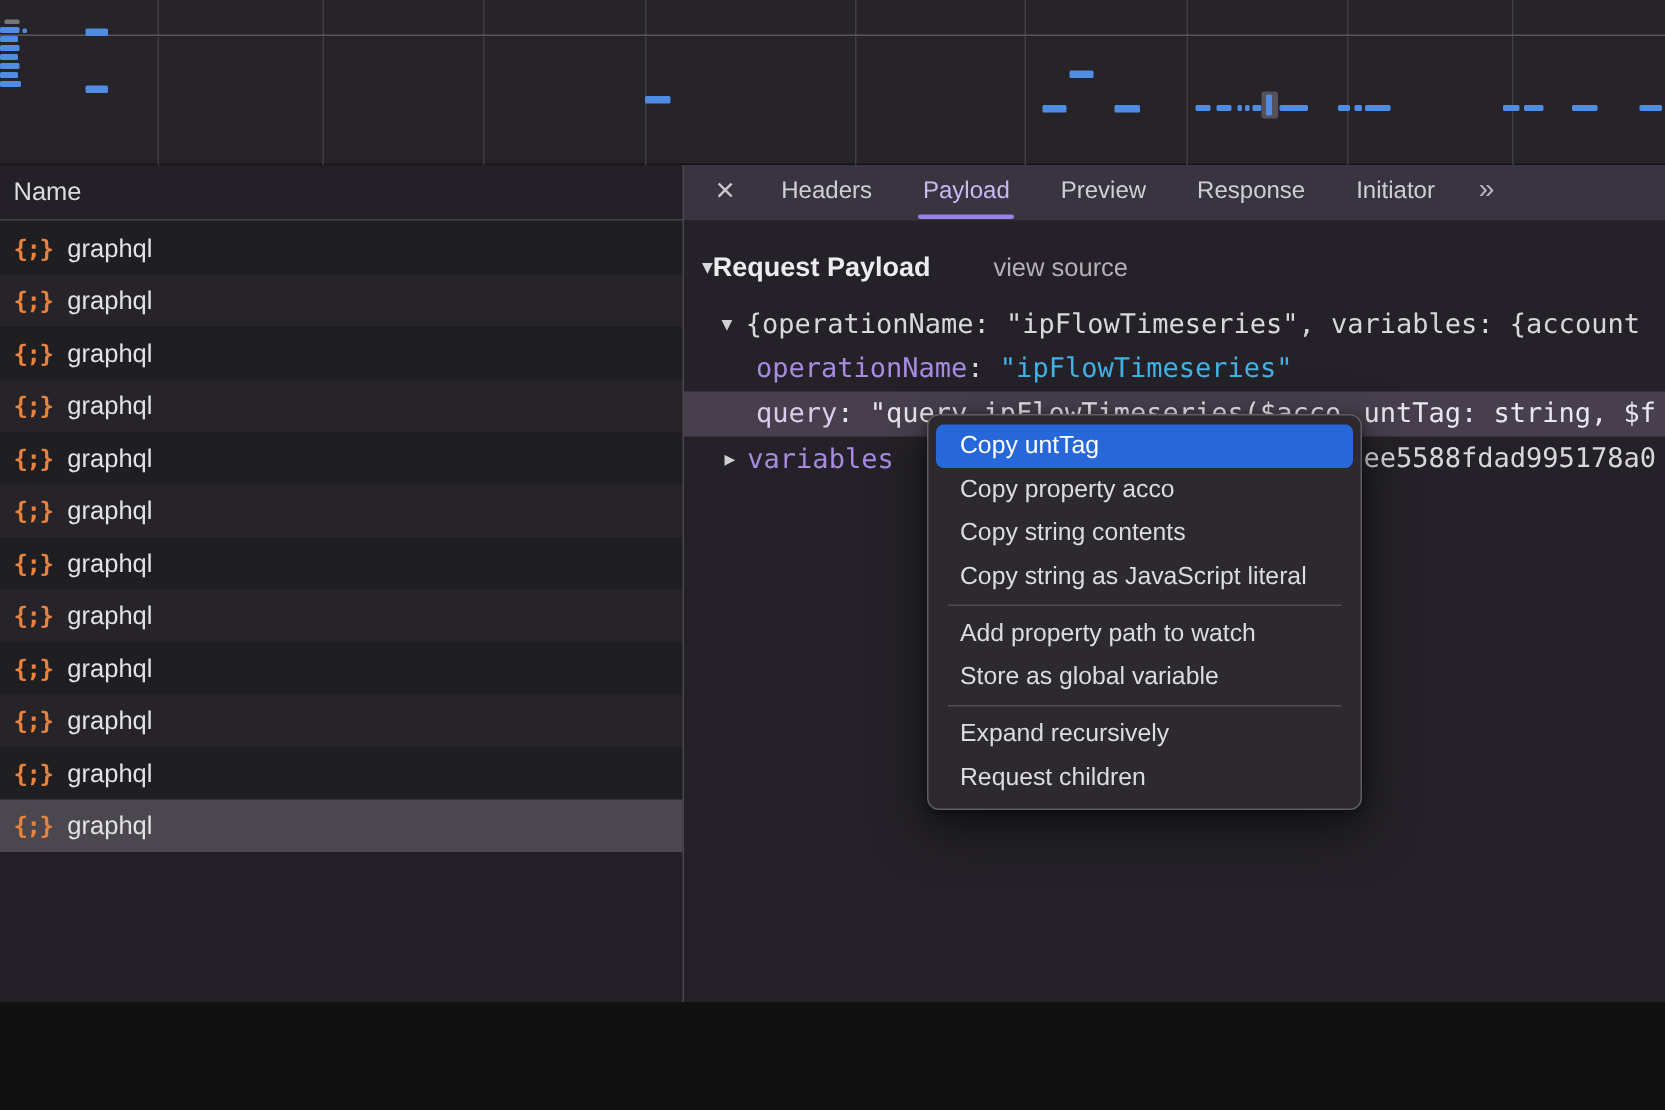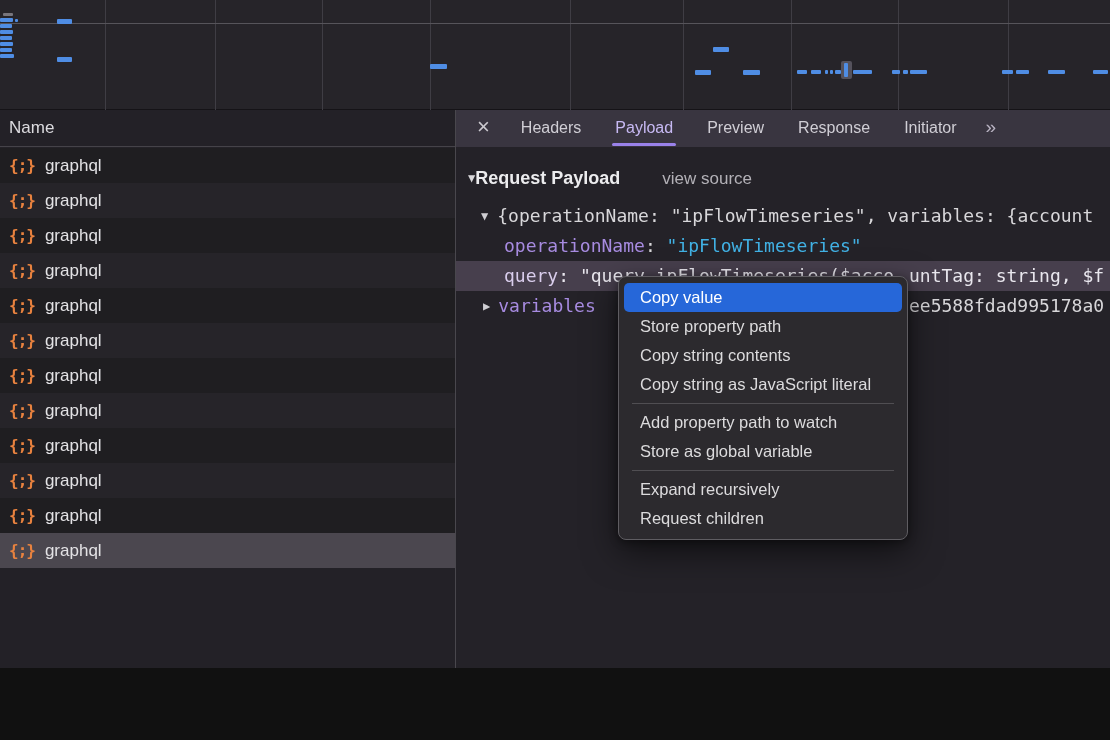--- a/index.html
+++ b/index.html
@@ -208,22 +208,22 @@
       <span class="tri" id="p-vars-tri">▶</span><span class="key-purple">variables</span>
       <span class="txt-white right-frag">ee5588fdad995178a0</span>
     </div>
   </div>
 
   <div id="v-divider"></div>
   <div id="footer-divider"></div>
   <div id="bottom-strip"></div>
 
   <div id="context-menu">
-      <div class="menu-item highlighted">Copy value</div>
-      <div class="menu-item">Store property path</div>
+      <div class="menu-item highlighted">Copy untTag</div>
+      <div class="menu-item">Copy property acco</div>
       <div class="menu-item">Copy string contents</div>
       <div class="menu-item">Copy string as JavaScript literal</div>
       <div class="menu-sep"></div>
       <div class="menu-item">Add property path to watch</div>
       <div class="menu-item">Store as global variable</div>
       <div class="menu-sep"></div>
       <div class="menu-item">Expand recursively</div>
       <div class="menu-item">Request children</div>
     </div>
 

